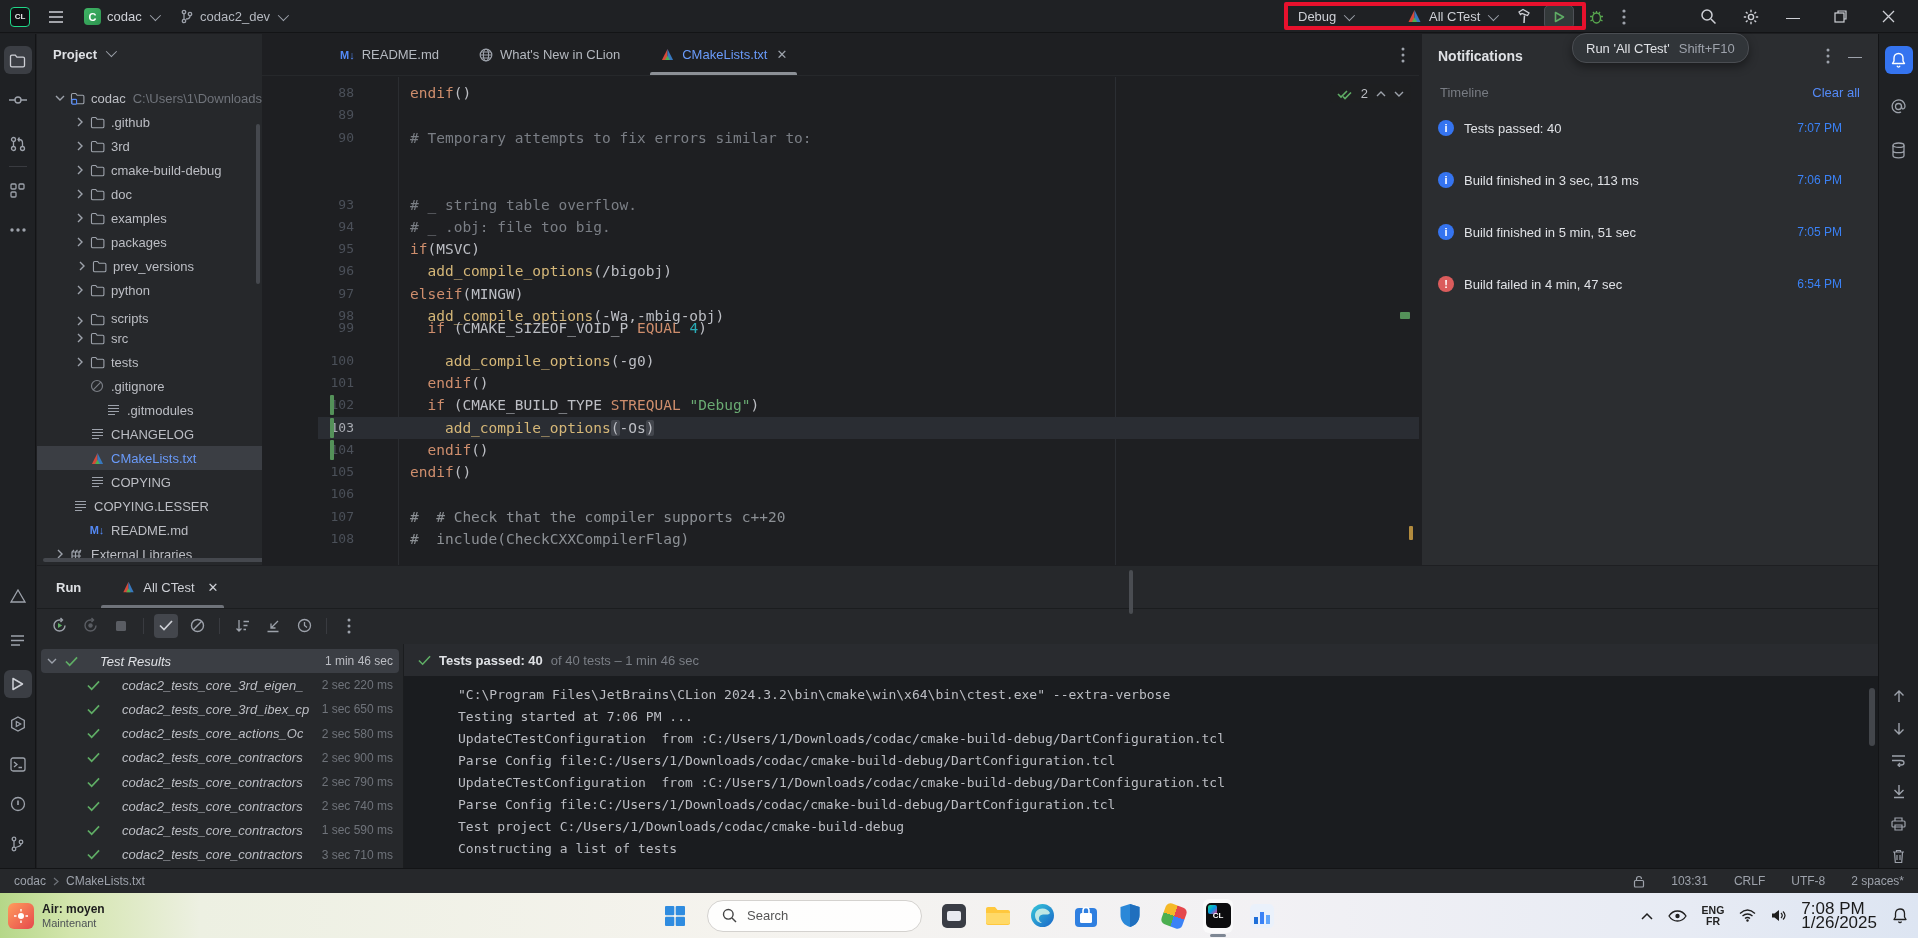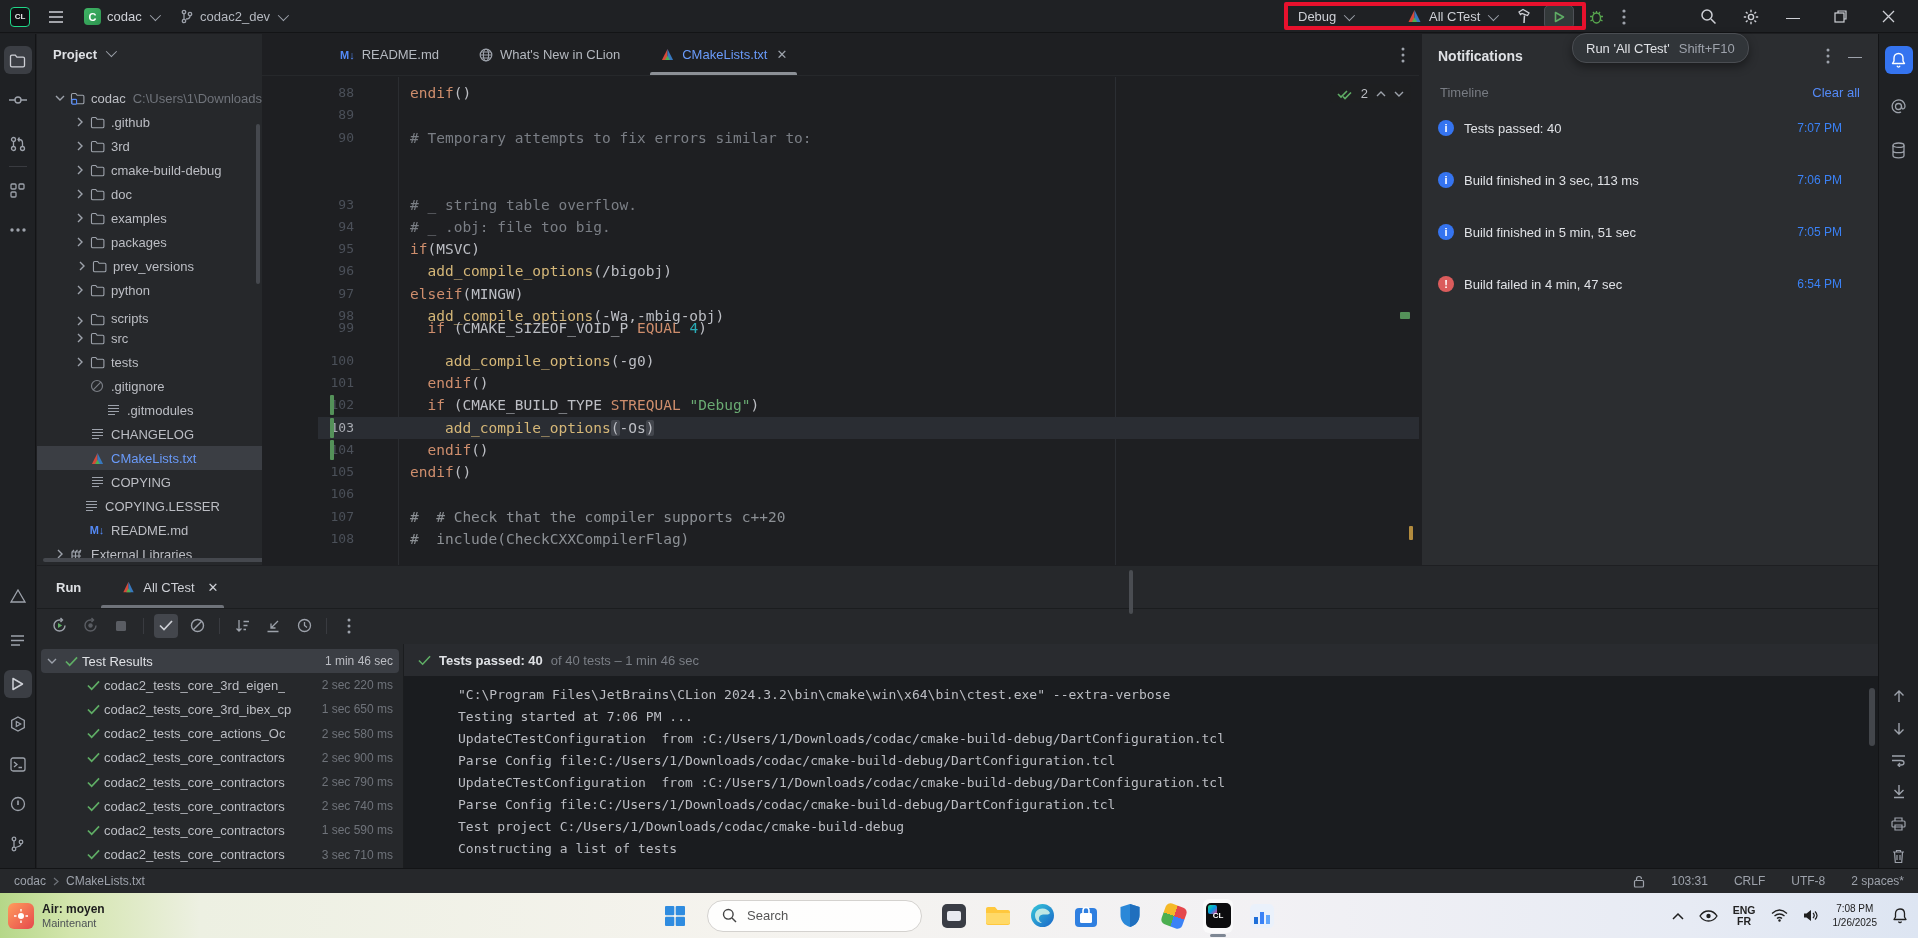--- a/index.html
+++ b/index.html
@@ -87,21 +87,21 @@
   #run-tabs .run-lbl { margin-left:19px; color:#DFE1E5; font-weight:bold; }
   #run-tabs .rtab { position:relative; height:100%; display:flex; align-items:center; gap:7px; margin-left:34px; padding:0 6px; color:#CED0D6; }
   #run-tabs .rtab::after { content:""; position:absolute; left:-14px; right:0; bottom:0; height:3px; background:#6F737A; border-radius:2px 2px 0 0; }
   #run-toolbar { height:33px; display:flex; align-items:center; padding-left:10px; gap:7px; color:#9DA2AB; }
   #run-toolbar .tbtn { width:24px; height:24px; display:flex; align-items:center; justify-content:center; border-radius:4px; }
   #run-toolbar .tbtn.sel { background:#43464C; }
   #run-toolbar .vsep { width:1px; height:16px; background:#393B40; margin:0 3px; }
   #test-tree { position:absolute; left:0; top:78px; width:366px; bottom:0; overflow:hidden; }
   .test-row { position:absolute; left:4px; right:4px; height:24px; display:flex; align-items:center; border-radius:4px; }
   .test-row.hdr-row { background:#3B3E44; }
-  .test-row .nm { margin-left:4px; white-space:nowrap; overflow:hidden; max-width:218px; color:#BCBEC4; }
+  .test-row .nm { margin-left:22px; white-space:nowrap; overflow:hidden; max-width:218px; color:#BCBEC4;font-style:italic; }
   .test-row.hdr-row .nm { color:#DFE1E5; }
   .test-row .dur { position:absolute; right:6px; color:#6F737A; font-size:12px; white-space:nowrap; }
   #console { position:absolute; left:366px; top:78px; right:0; bottom:0; background:#1A1C1F; border-left:1px solid #1B1D1F; }
   #console .chdr { height:32px; background:#292B2F; display:flex; align-items:center; gap:8px; padding-left:14px; }
   #console .chdr .strong { color:#DFE1E5; font-weight:bold; }
   #console .chdr .dim { color:#7A7E85; }
   #console-body { position:absolute; left:0; top:32px; right:0; bottom:0; padding:8px 0 0 54px; }
   .cline { height:22px; line-height:22px; font-family:"DejaVu Sans Mono", monospace; font-size:13px; color:#BCBEC4; white-space:pre; }
   #console .scrollthumb { position:absolute; right:3px; top:44px; width:6px; height:58px; background:#43464B; border-radius:3px; }
   #run-splitter-thumb { position:absolute; left:1092px; top:4px; width:4px; height:44px; background:#4A4D52; border-radius:2px; }
@@ -117,21 +117,21 @@
   #weather { position:absolute; left:8px; top:0; height:45px; display:flex; align-items:center; gap:8px; }
   #weather .l1 { color:#1d1d1d; font-size:12px; font-weight:bold; line-height:15px; }
   #weather .l2 { color:#4e5357; font-size:11px; line-height:13px; }
   #tb-center { position:absolute; left:660px; top:0; height:45px; display:flex; align-items:center; gap:17px; }
   #search-pill { width:215px; height:32px; background:rgba(255,255,255,.85); border:1px solid #d4d2cf; border-radius:16px; display:flex; align-items:center; gap:10px; padding-left:14px; color:#555; font-size:13px; }
   .app-ic { width:30px; height:34px; display:flex; align-items:center; justify-content:center; position:relative; }
   .app-ic.active { background:rgba(255,255,255,.55); border-radius:6px; }
   .app-ic.active::after { content:""; position:absolute; bottom:-4px; left:7px; width:16px; height:3px; background:#7E8794; border-radius:2px; }
   #tb-right { position:absolute; right:10px; top:0; height:45px; display:flex; align-items:center; gap:15px; color:#1f1f1f; }
   #lang { font-size:10.5px; line-height:11px; text-align:center; font-weight:bold; color:#222; }
-  #clock { text-align:center; font-size:10px; line-height:14px; color:#1b1b1b; }
+  #clock { text-align:left; font-size:17px; line-height:14px; color:#1b1b1b; }
 </style>
 </head>
 <body>
 
 <div id="titlebar">
   <div class="item" style="left:10px">
       <div class="logo-box">CL</div>
     </div>
   <div class="item" style="left:48px">
     <svg width="16" height="14" viewBox="0 0 16 14">
@@ -564,21 +564,21 @@
       </div>
       <div class="tree-row" style="top: 436px; padding-left: 34px;">
         <span class="slot"></span>
         <span class="ic">
           <svg width="13" height="12" viewBox="0 0 13 12">
             <path d="M1 1.5h11M1 4.5h11M1 7.5h11M1 10.5h7" stroke="#9DA2AB" stroke-width="1.2"></path>
           </svg>
         </span>
         <span class="lbl">COPYING</span>
       </div>
-      <div class="tree-row" style="top: 460px; padding-left: 28px;">
+      <div class="tree-row" style="top: 460px; padding-left: 17px;">
         <span class="slot"></span>
         <span class="ic">
           <svg width="13" height="12" viewBox="0 0 13 12">
             <path d="M1 1.5h11M1 4.5h11M1 7.5h11M1 10.5h7" stroke="#9DA2AB" stroke-width="1.2"></path>
           </svg>
         </span>
         <span class="lbl">COPYING.LESSER</span>
       </div>
       <div class="tree-row" style="top: 484px; padding-left: 34px;">
         <span class="slot"></span>

